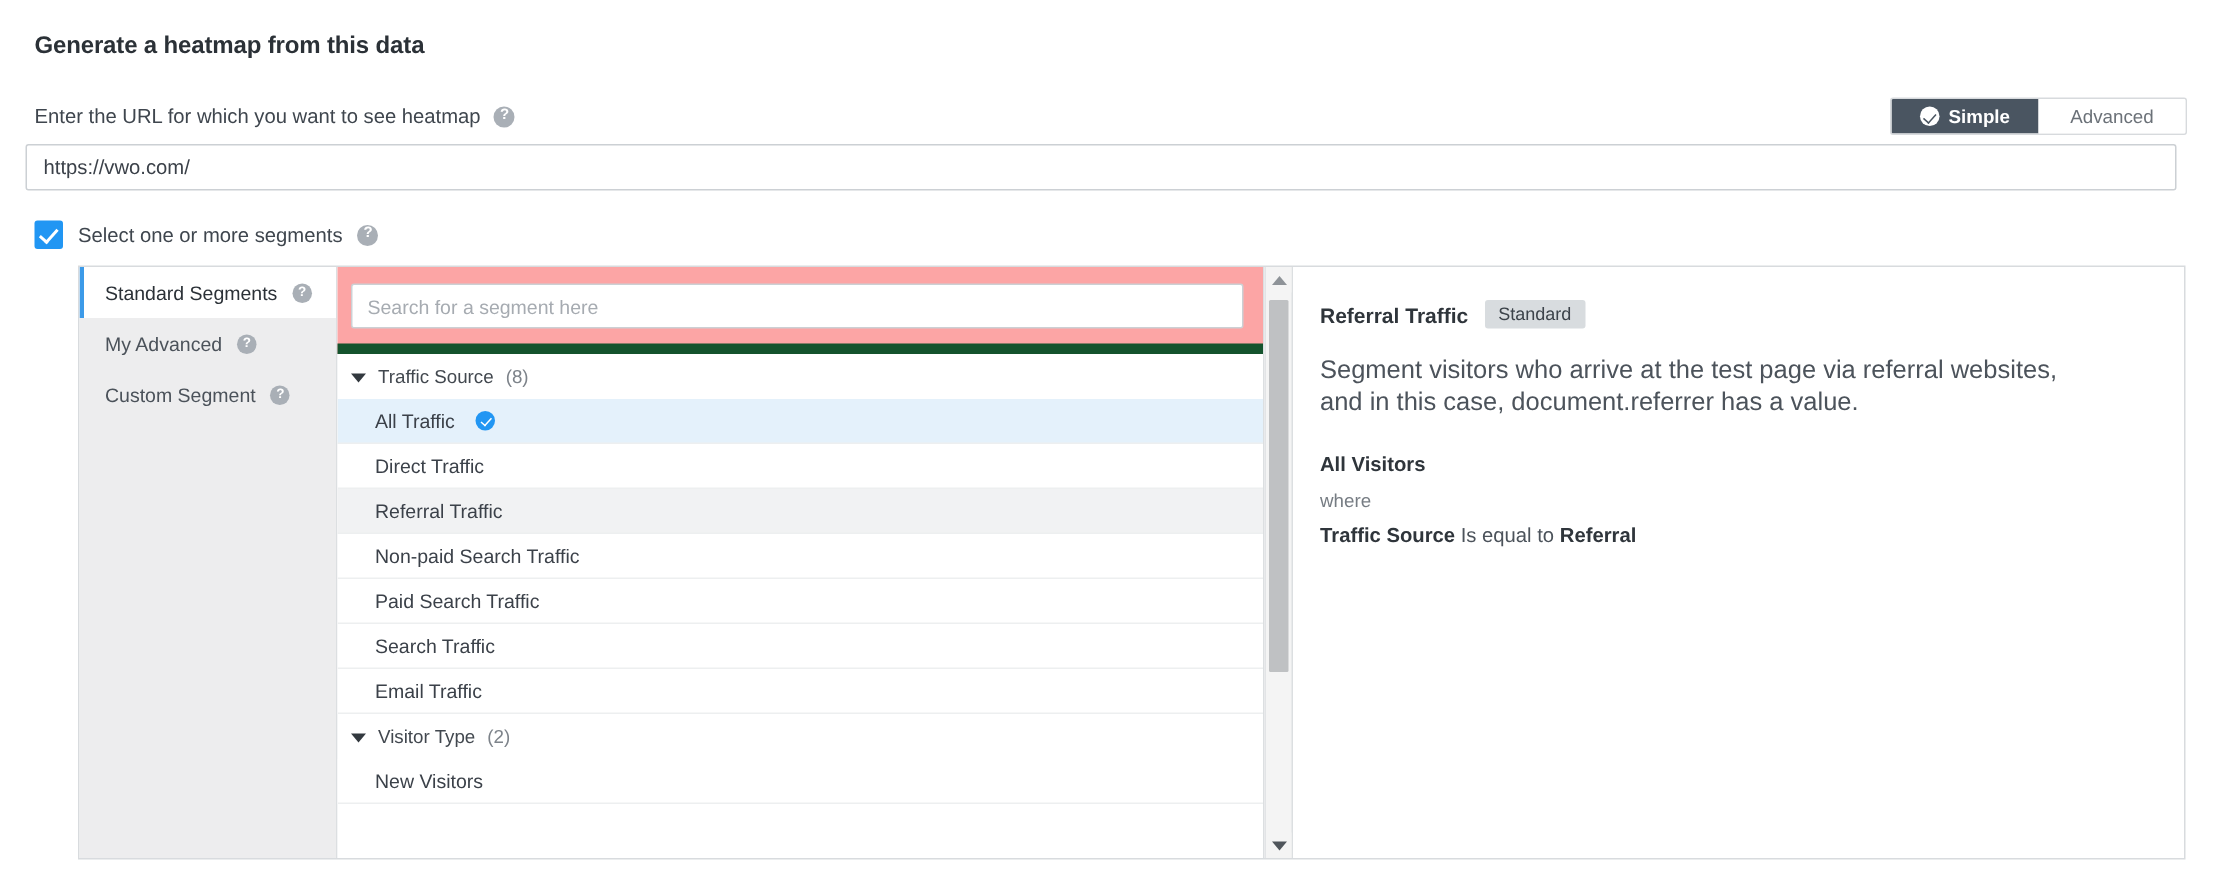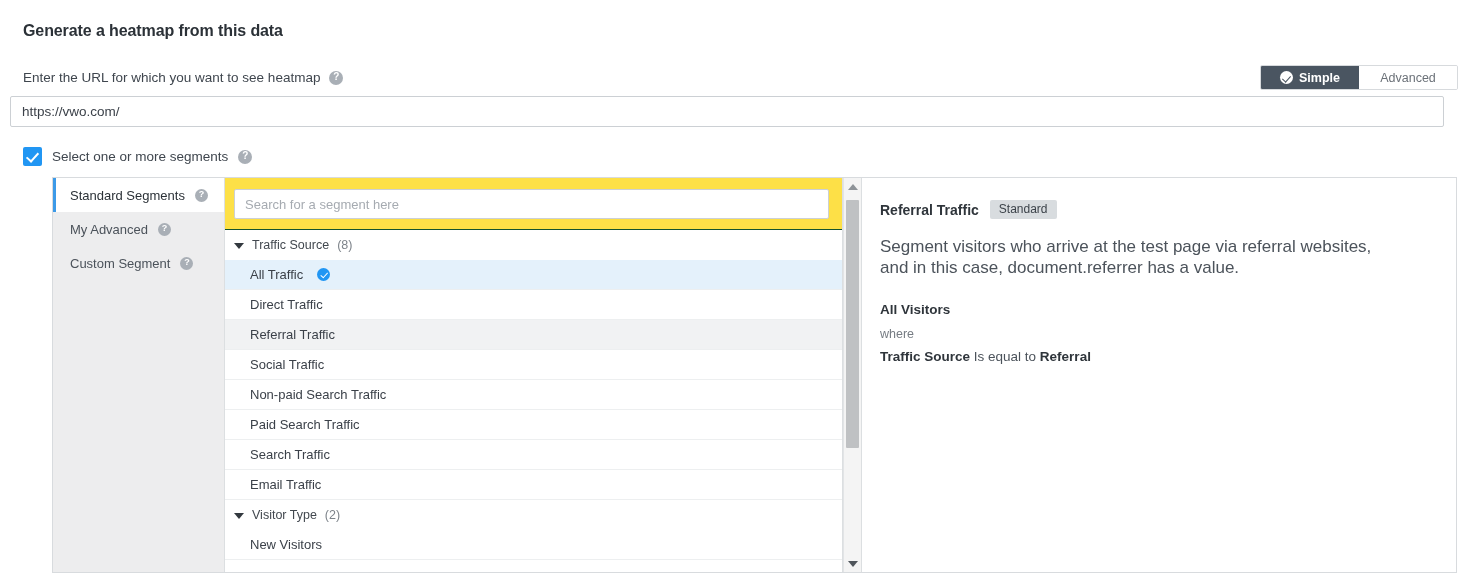--- a/index.html
+++ b/index.html
@@ -101,21 +101,21 @@
     left: 3.5px; top: 2.5px;
     width: 4px; height: 7px;
     border: solid #4a5561;
     border-width: 0 1.8px 1.8px 0;
     transform: rotate(42deg);
   }
 
   
   .url-input {
     position: absolute;
-    left: 10px; top: 96px;
+    left: 17px; top: 96px;
     width: 1434px;
     height: 31px;
     border: 1px solid #ccd0d4;
     border-radius: 2px;
     background: #fff;
     font-size: 13.5px;
     color: #3b4149;
     padding: 0 11px;
     font-family: "Liberation Sans", sans-serif;
     outline: none;
@@ -199,22 +199,22 @@
     width: 618px;
     flex: none;
     display: flex;
     flex-direction: column;
     border-right: 1px solid #dcdfe1;
     background: #fff;
     position: relative;
   }
   .seg-search-wrap {
     padding: 11px 13px 10px 9px;
-    border-bottom: 1px solid #14532d;
-    background: #fde047;
+    border-bottom: 7px solid #14532d;
+    background: #fca5a5;
   }
   .seg-search {
     width: 100%;
     height: 30px;
     border: 1px solid #ccd0d4;
     border-radius: 2px;
     padding: 0 10px;
     font-size: 13px;
     color: #3b4149;
     font-family: "Liberation Sans", sans-serif;
@@ -439,23 +439,20 @@
           <span>All Traffic</span>
           <span class="blue-check"></span>
         </div>
         <div class="seg-item">
           <span>Direct Traffic</span>
         </div>
         <div class="seg-item hovered">
           <span>Referral Traffic</span>
         </div>
         <div class="seg-item">
-          <span>Social Traffic</span>
-        </div>
-        <div class="seg-item">
           <span>Non-paid Search Traffic</span>
         </div>
         <div class="seg-item">
           <span>Paid Search Traffic</span>
         </div>
         <div class="seg-item">
           <span>Search Traffic</span>
         </div>
         <div class="seg-item">
           <span>Email Traffic</span>

